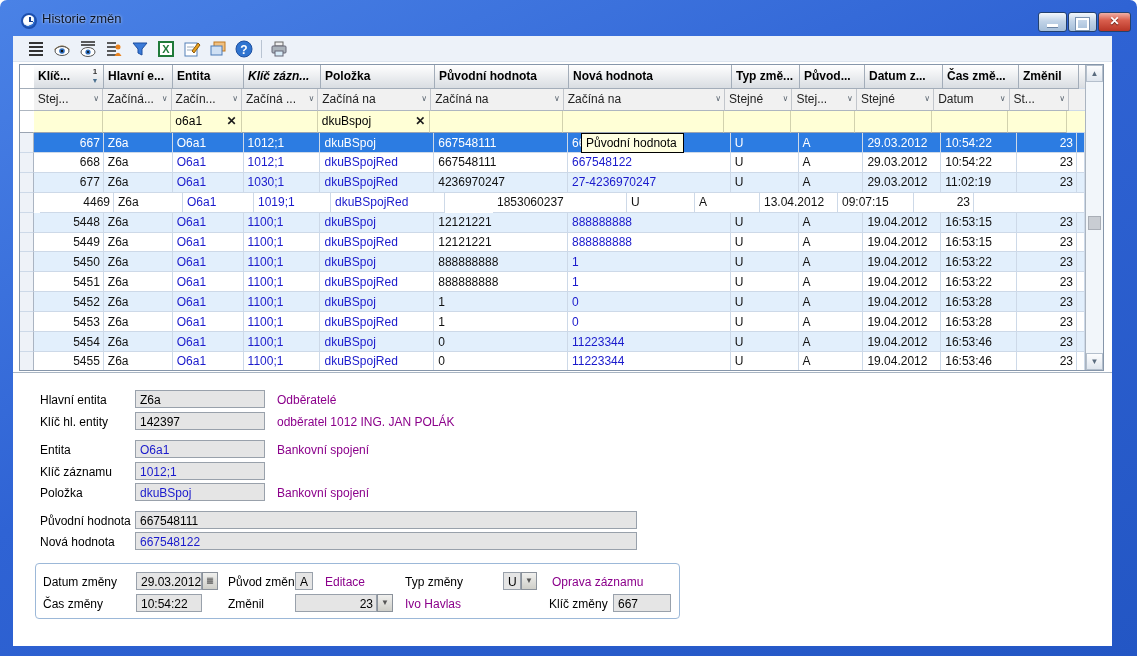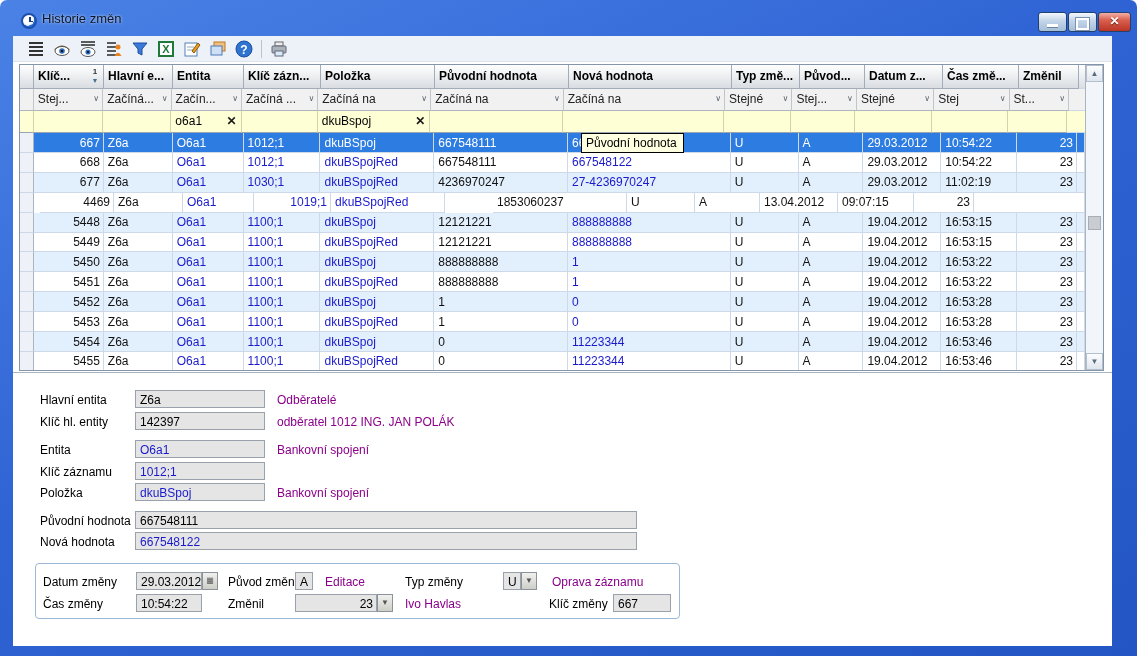--- a/index.html
+++ b/index.html
@@ -29,21 +29,21 @@
   #client{position:absolute;left:13px;top:36px;width:1099px;height:609px;background:#ffffff;}
   #toolbar{position:absolute;left:0;top:0;width:1099px;height:26px;background:#edf2f9;
     border-bottom:1px solid #dce4ee;display:flex;align-items:center;padding-left:10px;box-sizing:border-box;}
   .tbtn{width:24px;height:22px;border:none;background:transparent;padding:1px;margin:0 1px;}
   .tbtn svg{display:block;margin:auto;}
   .tsep{width:1px;height:18px;background:#b9c4d2;margin:0 4px;}
   
   #grid{position:absolute;left:6px;top:28px;width:1085px;height:307px;border:1px solid #8696aa;
     box-sizing:border-box;background:#fff;display:flex;}
   #gridcols{width:1065px;overflow:hidden;}
-  .grow{display:flex;}
+  .grow{display:flex;align-items:flex-end;}
   .hind{width:14px;background:linear-gradient(#ffffff,#d9dde2);border-right:1px solid #a3adb9;border-bottom:1px solid #a3adb9;box-sizing:border-box;}
   .hcell{height:24px;background:linear-gradient(#ffffff,#d9dde2);border-right:1px solid #a3adb9;
     border-bottom:1px solid #a3adb9;box-sizing:border-box;font-weight:bold;font-size:12px;
     padding:4px 2px 0 4px;white-space:nowrap;overflow:hidden;position:relative;}
   .sortglyph{position:absolute;right:2px;top:2px;width:12px;text-align:center;line-height:9px;}
   .sortglyph .n{font-size:8px;font-weight:bold;color:#333;display:block;}
   .sortglyph .t{font-size:7px;color:#4a708f;display:block;}
   .find{width:14px;background:#f1f1f1;border-right:1px solid #c2c6cc;border-bottom:1px solid #aeb6c0;box-sizing:border-box;}
   .fcell{height:22px;background:#f1f1f1;border-right:1px solid #c2c6cc;border-bottom:1px solid #aeb6c0;
     box-sizing:border-box;font-size:12px;color:#222;padding:3px 12px 0 4px;white-space:nowrap;overflow:hidden;position:relative;}
@@ -187,21 +187,21 @@
     <div id="grid">
       <div id="gridcols">
           <div class="grow">
             <div class="hind"></div>
             <div class="hcell" style="width: 70px;"><span>Klíč...</span><span class="sortglyph">
                 <span class="n">1</span>
                 <span class="t">▼</span>
               </span></div>
             <div class="hcell" style="width: 69px;"><span>Hlavní e...</span></div>
             <div class="hcell" style="width: 71px;"><span>Entita</span></div>
-            <div class="hcell" style="width: 77px;"><span>Klíč zázn...</span></div>
+            <div class="hcell" style="width: 77px; font-style: italic;"><span>Klíč zázn...</span></div>
             <div class="hcell" style="width: 114px;"><span>Položka</span></div>
             <div class="hcell" style="width: 134px;"><span>Původní hodnota</span></div>
             <div class="hcell" style="width: 163px;"><span>Nová hodnota</span></div>
             <div class="hcell" style="width: 68px;"><span>Typ změ...</span></div>
             <div class="hcell" style="width: 65px;"><span>Původ...</span></div>
             <div class="hcell" style="width: 78px;"><span>Datum z...</span></div>
             <div class="hcell" style="width: 76px;"><span>Čas změ...</span></div>
             <div class="hcell" style="width: 60px;"><span>Změnil</span></div>
             <div class="hcell fillc" style="border-right: none;"></div>
           </div>
@@ -210,21 +210,21 @@
             <div class="fcell" style="width: 70px;"><span>Stej...</span><span class="arr">∨</span></div>
             <div class="fcell" style="width: 69px;"><span>Začíná...</span><span class="arr">∨</span></div>
             <div class="fcell" style="width: 71px;"><span>Začín...</span><span class="arr">∨</span></div>
             <div class="fcell" style="width: 77px;"><span>Začíná ...</span><span class="arr">∨</span></div>
             <div class="fcell" style="width: 114px;"><span>Začíná na</span><span class="arr">∨</span></div>
             <div class="fcell" style="width: 134px;"><span>Začíná na</span><span class="arr">∨</span></div>
             <div class="fcell" style="width: 163px;"><span>Začíná na</span><span class="arr">∨</span></div>
             <div class="fcell" style="width: 68px;"><span>Stejné</span><span class="arr">∨</span></div>
             <div class="fcell" style="width: 65px;"><span>Stej...</span><span class="arr">∨</span></div>
             <div class="fcell" style="width: 78px;"><span>Stejné</span><span class="arr">∨</span></div>
-            <div class="fcell" style="width: 76px;"><span>Stej</span><span class="arr">∨</span></div>
+            <div class="fcell" style="width: 76px;"><span>Datum</span><span class="arr">∨</span></div>
             <div class="fcell" style="width: 60px;"><span>St...</span><span class="arr">∨</span></div>
             <div class="fcell fillc" style="border-right: none;"></div>
           </div>
           <div class="grow">
             <div class="yind"></div>
             <div class="ycell" style="width: 70px;"></div>
             <div class="ycell" style="width: 69px;"></div>
             <div class="ycell" style="width: 71px;"><span>o6a1</span><span class="clr">✕</span></div>
             <div class="ycell" style="width: 77px;"></div>
             <div class="ycell" style="width: 114px;"><span>dkuBspoj</span><span class="clr">✕</span></div>
@@ -283,21 +283,21 @@
             <div class="cell" style="width: 78px;">29.03.2012</div>
             <div class="cell" style="width: 76px;">11:02:19</div>
             <div class="cell right" style="width: 60px;">23</div>
             <div class="cell fillc"></div>
           </div>
           <div class="row">
             <div class="ind"></div>
             <div class="cell right" style="width: 74px; margin-left: 6px;">4469</div>
             <div class="cell" style="width: 69px;">Z6a</div>
             <div class="cell blue" style="width: 71px;">O6a1</div>
-            <div class="cell blue" style="width: 77px; text-align: right;">1019;1</div>
+            <div class="cell blue" style="width: 77px;">1019;1</div>
             <div class="cell blue" style="width: 114px;">dkuBSpojRed</div>
             <div class="cell" style="width: 134px; margin-left: 48px;">1853060237</div>
             <div class="cell" style="width: 68px;">U</div>
             <div class="cell" style="width: 65px;">A</div>
             <div class="cell" style="width: 78px;">13.04.2012</div>
             <div class="cell" style="width: 76px;">09:07:15</div>
             <div class="cell right" style="width: 60px;">23</div>
             <div class="cell fillc"></div>
           </div>
           <div class="row alt">

